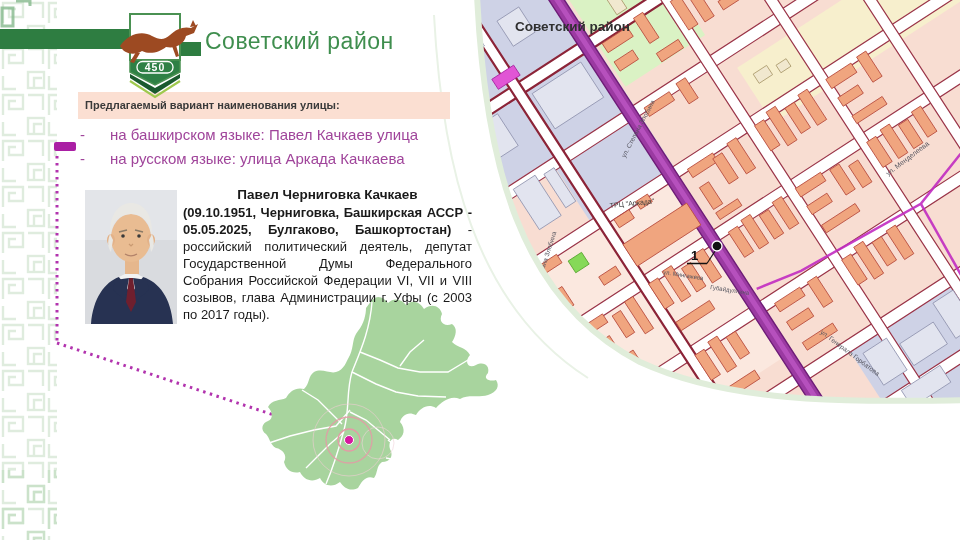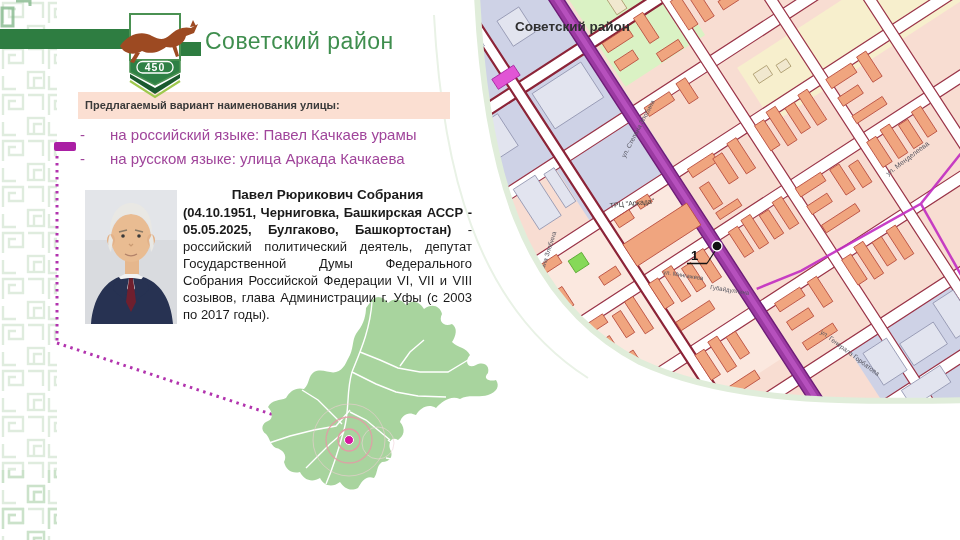--- a/index.html
+++ b/index.html
@@ -77,21 +77,21 @@
     </g>
     <rect x="19" y="59.5" width="36" height="11.5" rx="5.5" fill="none" stroke="#ffffff" stroke-width="1.3"></rect>
     <text x="37" y="69" text-anchor="middle" font-size="10.5" font-weight="bold" fill="#ffffff" letter-spacing="1">450</text>
   </svg>
 
   <div class="abs slide-title">Советский район</div>
 
   <div class="abs prop-box">Предлагаемый вариант наименования улицы:</div>
   <div class="abs bullet-row b1">
     <span class="dash">-</span>
-    <span>на российский языке: Павел Качкаев урамы</span>
+    <span>на башкирском языке: Павел Качкаев улица</span>
   </div>
   <div class="abs bullet-row b2">
     <span class="dash">-</span>
     <span>на русском языке: улица Аркада Качкаева</span>
   </div>
   <div class="abs mag-dash"></div>
 
   <svg class="abs photo" viewBox="0 0 92 134">
     <rect width="92" height="134" fill="#d9dbdf"></rect>
     <rect width="92" height="50" fill="#e3e5e9"></rect>
@@ -109,23 +109,23 @@
     <path d="M67,44 C70,52 69,58 66,62 L64,50 Z" fill="#e9e8e4"></path>
     <path d="M34,42 L42,40" stroke="#8a7a66" stroke-width="1.6" fill="none"></path>
     <path d="M50,40 L58,42" stroke="#8a7a66" stroke-width="1.6" fill="none"></path>
     <circle cx="38" cy="46" r="1.8" fill="#3a3a3a"></circle>
     <circle cx="54" cy="46" r="1.8" fill="#3a3a3a"></circle>
     <path d="M44,54 L46,56 L48,54" stroke="#c99a72" stroke-width="1.2" fill="none"></path>
     <path d="M40,64 C44,66.5 48,66.5 52,64" stroke="#b3836a" stroke-width="1.4" fill="none"></path>
   </svg>
 
   <div class="abs bio">
-    <div class="name">Павел Рюрикович Собрания</div>
+    <div class="name">Павел Черниговка Качкаев</div>
     <div class="body">
-      <span class="bold">(04.10.1951, Черниговка, Башкирская АССР - 05.05.2025, Булгаково, Башкортостан)</span>
+      <span class="bold">(09.10.1951, Черниговка, Башкирская АССР - 05.05.2025, Булгаково, Башкортостан)</span>
       <span>- российский политический деятель, депутат Государственной Думы Федерального Собрания Российской Федерации VI, VII и VIII созывов, глава Администрации г. Уфы (с 2003 по 2017 годы).</span>
     </div>
   </div>
 
   <svg class="abs overlay-svg" width="960" height="540" viewBox="0 0 960 540">
     <g stroke="#b233ae" stroke-width="3" stroke-dasharray="2.5 4.5">
       <line x1="57" y1="156" x2="57" y2="343"></line>
       <line x1="57" y1="343" x2="346" y2="439"></line>
     </g>
     <path fill="#a8d49e" d="M372,300 C378,294 384,298 388,303 C394,297 402,299 406,305 C412,299 420,302 424,309 C432,303 440,306 442,314 C438,322 444,327 452,324 C458,328 456,336 452,342 C458,348 466,347 470,355 C464,362 468,369 476,365 C484,361 490,366 488,373 C482,379 490,382 496,380 C500,386 497,392 488,395 C478,398 468,394 460,399 C450,395 442,402 436,408 C428,403 420,408 416,415 C408,411 402,415 400,422 C406,429 404,436 398,440 C392,436 388,442 390,449 C394,456 390,462 382,462 C376,466 378,473 374,478 C366,475 362,481 358,488 C350,492 344,488 340,482 C332,488 324,486 320,478 C312,483 304,480 300,472 C292,474 286,470 284,462 C288,455 282,449 276,448 C270,445 270,438 266,434 C260,430 262,423 268,421 C274,419 272,411 268,407 C272,399 280,401 286,398 C290,391 296,387 304,389 C310,383 308,376 314,372 C322,368 330,374 336,372 C344,370 346,362 350,355 C354,346 352,338 358,331 C364,324 366,314 366,308 Z"></path>

